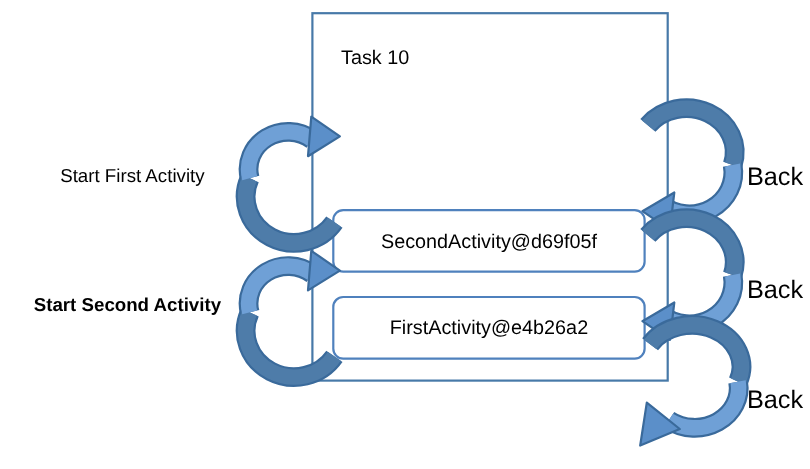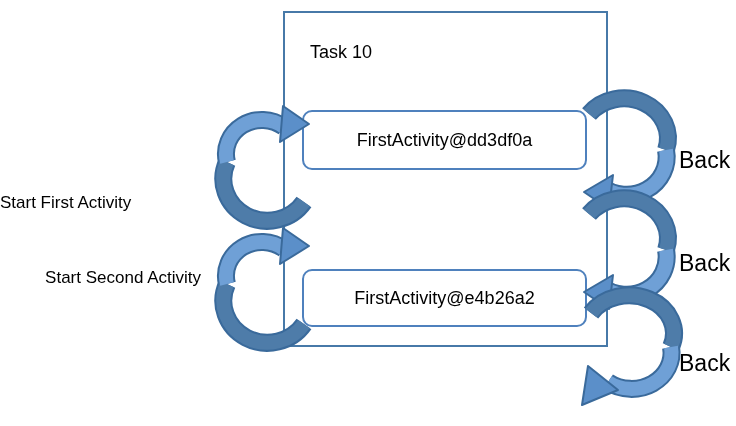--- a/index.html
+++ b/index.html
@@ -49,22 +49,22 @@
   }
   .activity-box.b1 { top: 110px; height: 60px; }
   .activity-box.b2 { top: 190px; height: 58px; }
   .activity-box.b3 { top: 269px; height: 58px; justify-content: center; }
   .side-label {
     position: absolute;
     font-size: 17px;
     color: var(--text, #000);
     white-space: nowrap;
   }
-  .side-label.l1 { left: 0; width: 186px; top: 150px; text-align: left; margin-top: 43px; }
-  .side-label.l2 { left: 0; width: 201px; top: 268px; text-align: right; }
+  .side-label.l1 { left: 0; width: 186px; top: 150px; text-align: right; }
+  .side-label.l2 { left: 0; width: 201px; top: 268px; text-align: right; font-weight: bold; }
   .back-label { position: absolute; left: 679px; font-size: 23px; white-space: nowrap; }
   .back-label.r1 { top: 147px; }
   .back-label.r2 { top: 250px; }
   .back-label.r3 { top: 350px; }
   .arrows-layer {
     position: absolute;
     left: 0; top: 0;
     width: 736px;
     height: 426px;
     pointer-events: none;
@@ -75,22 +75,22 @@
   .head { fill: var(--arrow-head, #5B8FC9); stroke: var(--arrow-outline, #3A6A9B); stroke-width: 2; stroke-linejoin: round; }
 </style>
 </head>
 <body>
 
 <div class="canvas">
 
   <div class="outer-box"></div>
   <div class="task-title">Task 10</div>
 
-  <div class="activity-box b1">
-    <span>FirstActivity@dd3df0a</span>
+  <div class="activity-box b2">
+    <span>SecondActivity@d69f05f</span>
   </div>
   <div class="activity-box b3">
     <span>FirstActivity@e4b26a2</span>
   </div>
 
   <div class="side-label l1">Start First Activity</div>
   <div class="side-label l2">Start Second Activity</div>
 
   <div class="back-label r1">Back</div>
   <div class="back-label r2">Back</div>

